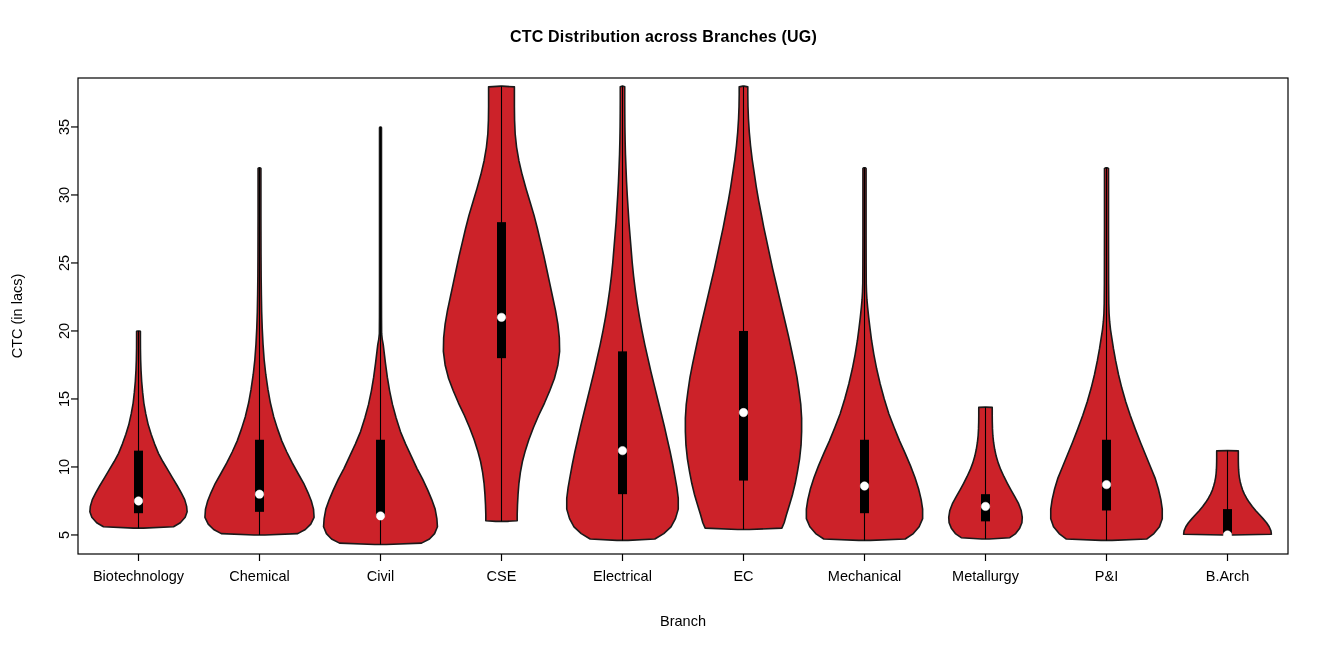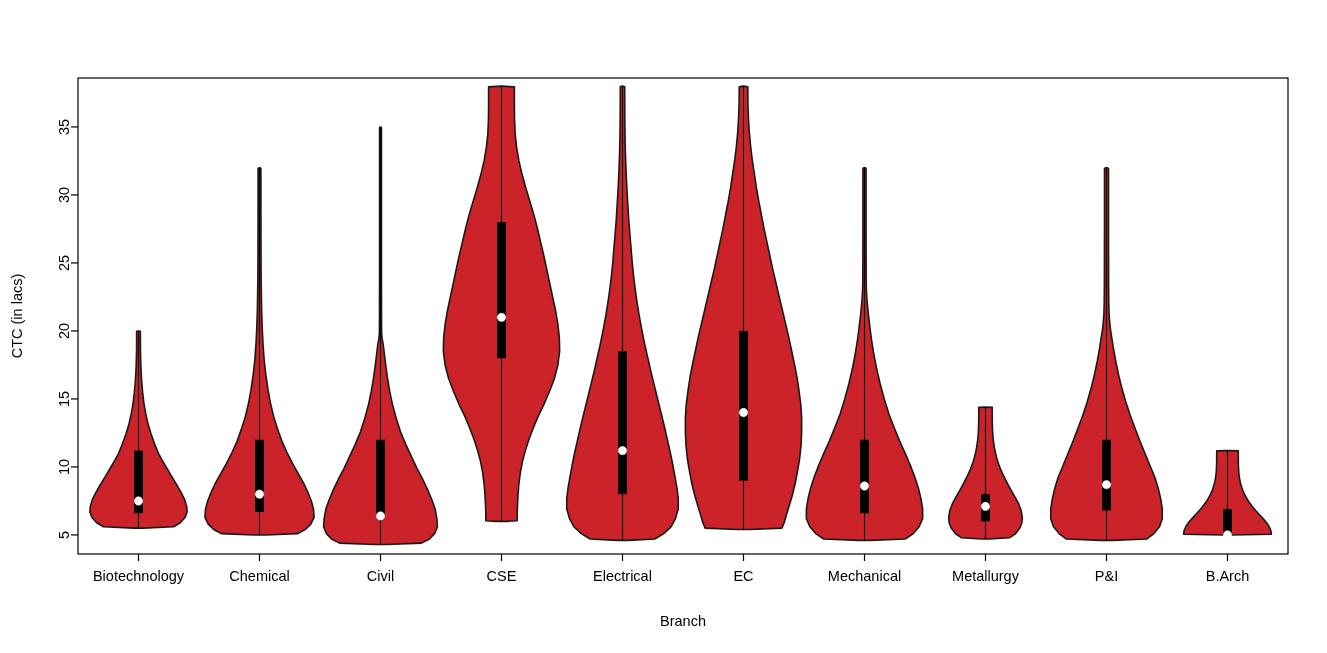--- a/index.html
+++ b/index.html
@@ -12,20 +12,21 @@
   }
   #plot-svg{position:absolute;left:0;top:0;}
   .axis-label{font-size:14.5px;fill:#000;}
   .tick-label{font-size:14.5px;fill:#000;}
 </style>
 </head>
 <body>
 
 <div id="root">
 
+  <div id="chart-title">CTC Distribution across Branches (UG)</div>
 
   <svg id="plot-svg" width="1327" height="653">
       <rect x="78" y="78" width="1210" height="476" fill="none" stroke="#000" stroke-width="1.2"></rect>
       <g>
         <line x1="71" x2="78" y1="534.96" y2="534.96" stroke="#000" stroke-width="1.2"></line>
         <text x="64" y="534.96" text-anchor="middle" dominant-baseline="central" class="tick-label" transform="rotate(-90 64 534.96)">5</text>
         <line x1="71" x2="78" y1="466.96" y2="466.96" stroke="#000" stroke-width="1.2"></line>
         <text x="64" y="466.96" text-anchor="middle" dominant-baseline="central" class="tick-label" transform="rotate(-90 64 466.96)">10</text>
         <line x1="71" x2="78" y1="398.96" y2="398.96" stroke="#000" stroke-width="1.2"></line>
         <text x="64" y="398.96" text-anchor="middle" dominant-baseline="central" class="tick-label" transform="rotate(-90 64 398.96)">15</text>

